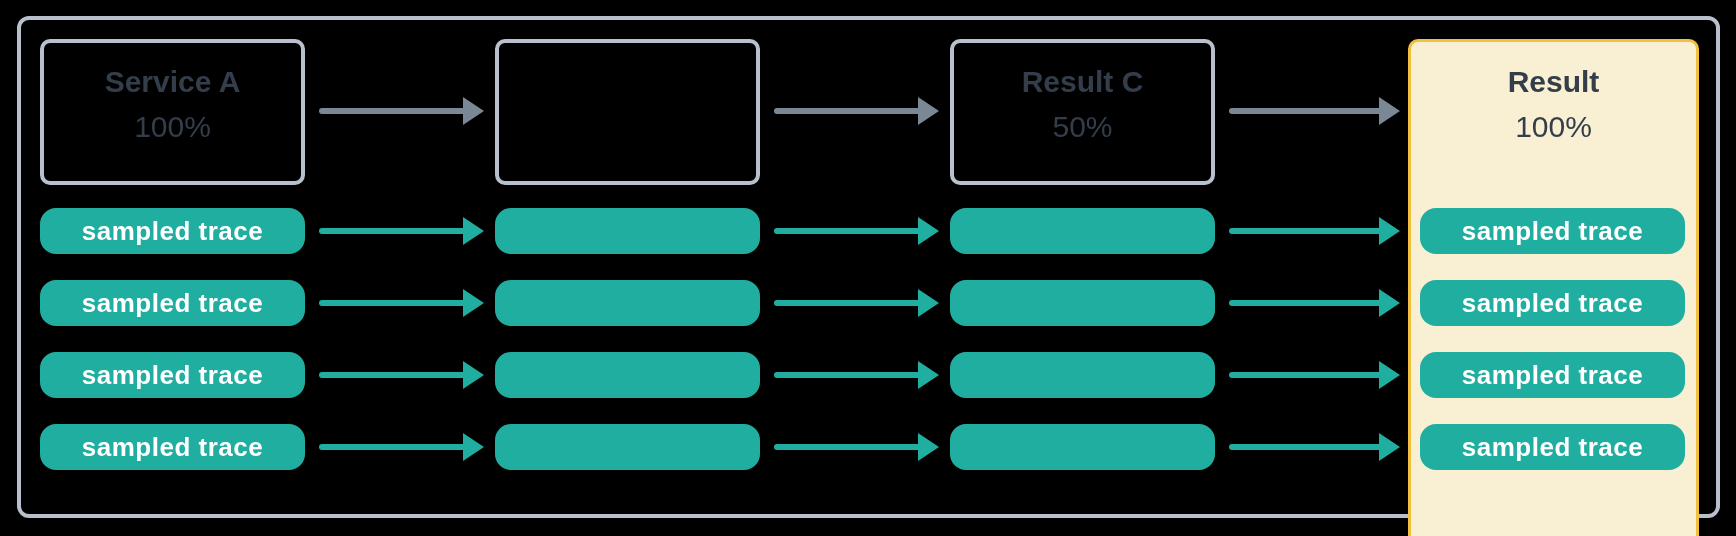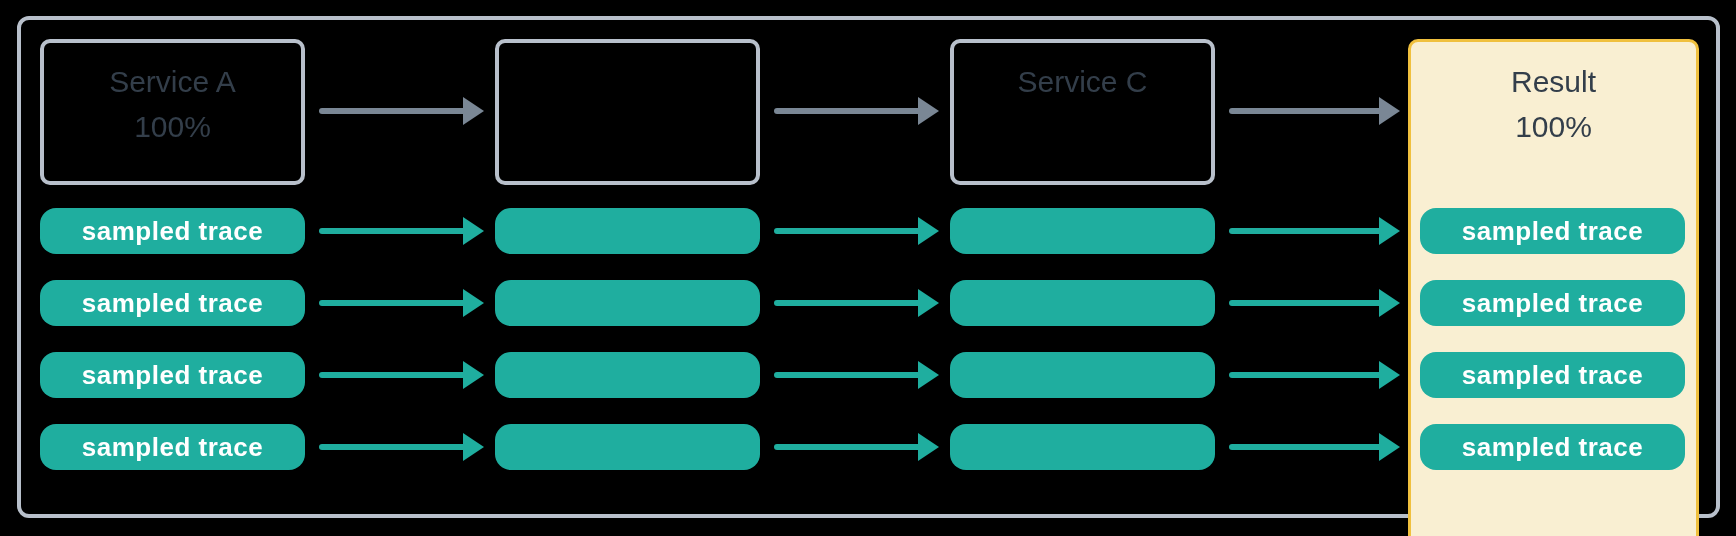--- a/index.html
+++ b/index.html
@@ -3,21 +3,21 @@
 <meta charset="utf-8">
 <style>
   html,body{margin:0;padding:0;background:#000;}
   .canvas{position:relative;width:1736px;height:536px;background:#000000;overflow:hidden;
           font-family:"Liberation Sans", sans-serif;}
   .frame{position:absolute;left:17px;top:16px;width:1703px;height:502px;box-sizing:border-box;
          border:4px solid #B8C0CB;border-radius:12px;}
   .svc-box{position:absolute;top:39px;width:265px;height:146px;box-sizing:border-box;
            border:4px solid #B8C0CB;border-radius:10px;background:transparent;}
   .box-text{padding-top:16px;text-align:center;line-height:45px;color:#333E4A;}
-  .box-title{font-size:30px;font-weight:normal;text-align:center;}
+  .box-title{font-size:30px;font-weight:bold;text-align:center;}
   .box-percent{font-size:30px;font-weight:normal;}
   .result-box{position:absolute;left:1408px;top:39px;width:291px;height:536px;box-sizing:border-box;
               background:#F9EFD2;border:3px solid #F0C03E;border-radius:10px;}
   .result-box .box-text{padding-top:17px;}
   .bar{position:absolute;width:265px;height:46px;border-radius:16px;background:#1FAE9F;
        display:flex;align-items:center;justify-content:center;}
   .bar-label{color:#FFFFFF;font-size:26px;font-weight:bold;letter-spacing:0.5px;}
   .arrow{position:absolute;width:165px;height:28px;}
   .arrow.wide{width:171px;}
   .shaft{position:absolute;left:0;right:16px;top:11px;height:6px;border-radius:3px;display:block;}
@@ -40,21 +40,22 @@
       <div class="box-title">Service A</div>
       <div class="box-percent">100%</div>
     </div>
   </div>
   <div class="svc-box" style="left:495px">
     <div class="box-text">
     </div>
   </div>
   <div class="svc-box" style="left:950px">
     <div class="box-text">
-      <div class="box-title">Service C</div>
+      <div class="box-title">Result C</div>
+      <div class="box-percent">50%</div>
     </div>
   </div>
 
   <div class="arrow gray" style="left:319px;top:97px">
       <span class="shaft"></span>
       <span class="head"></span>
     </div>
   <div class="arrow gray" style="left:774px;top:97px">
       <span class="shaft"></span>
       <span class="head"></span>

